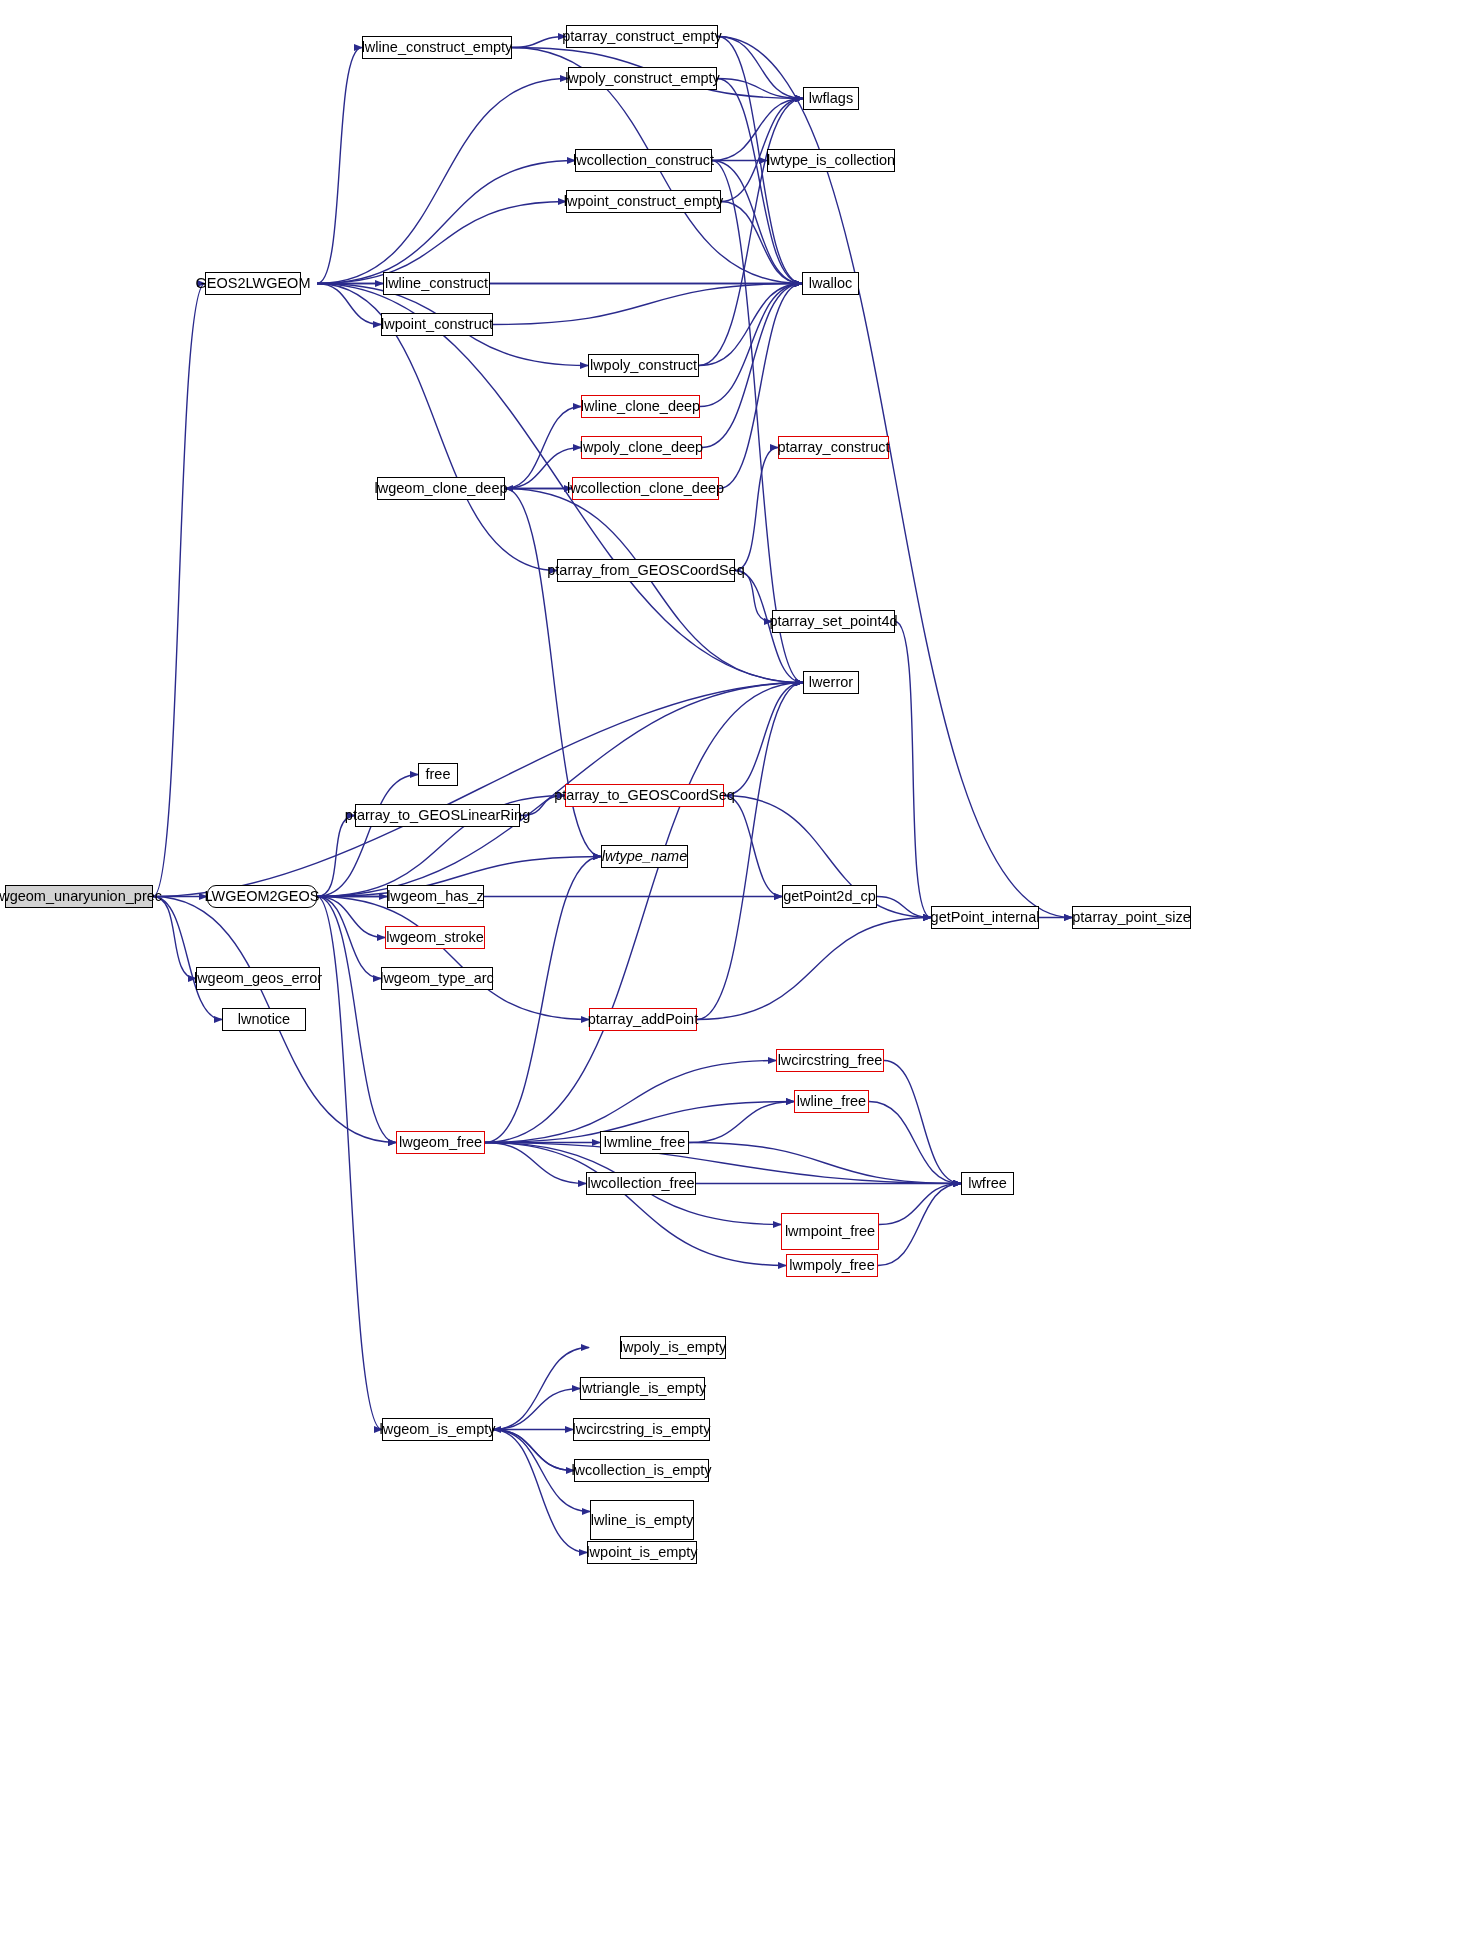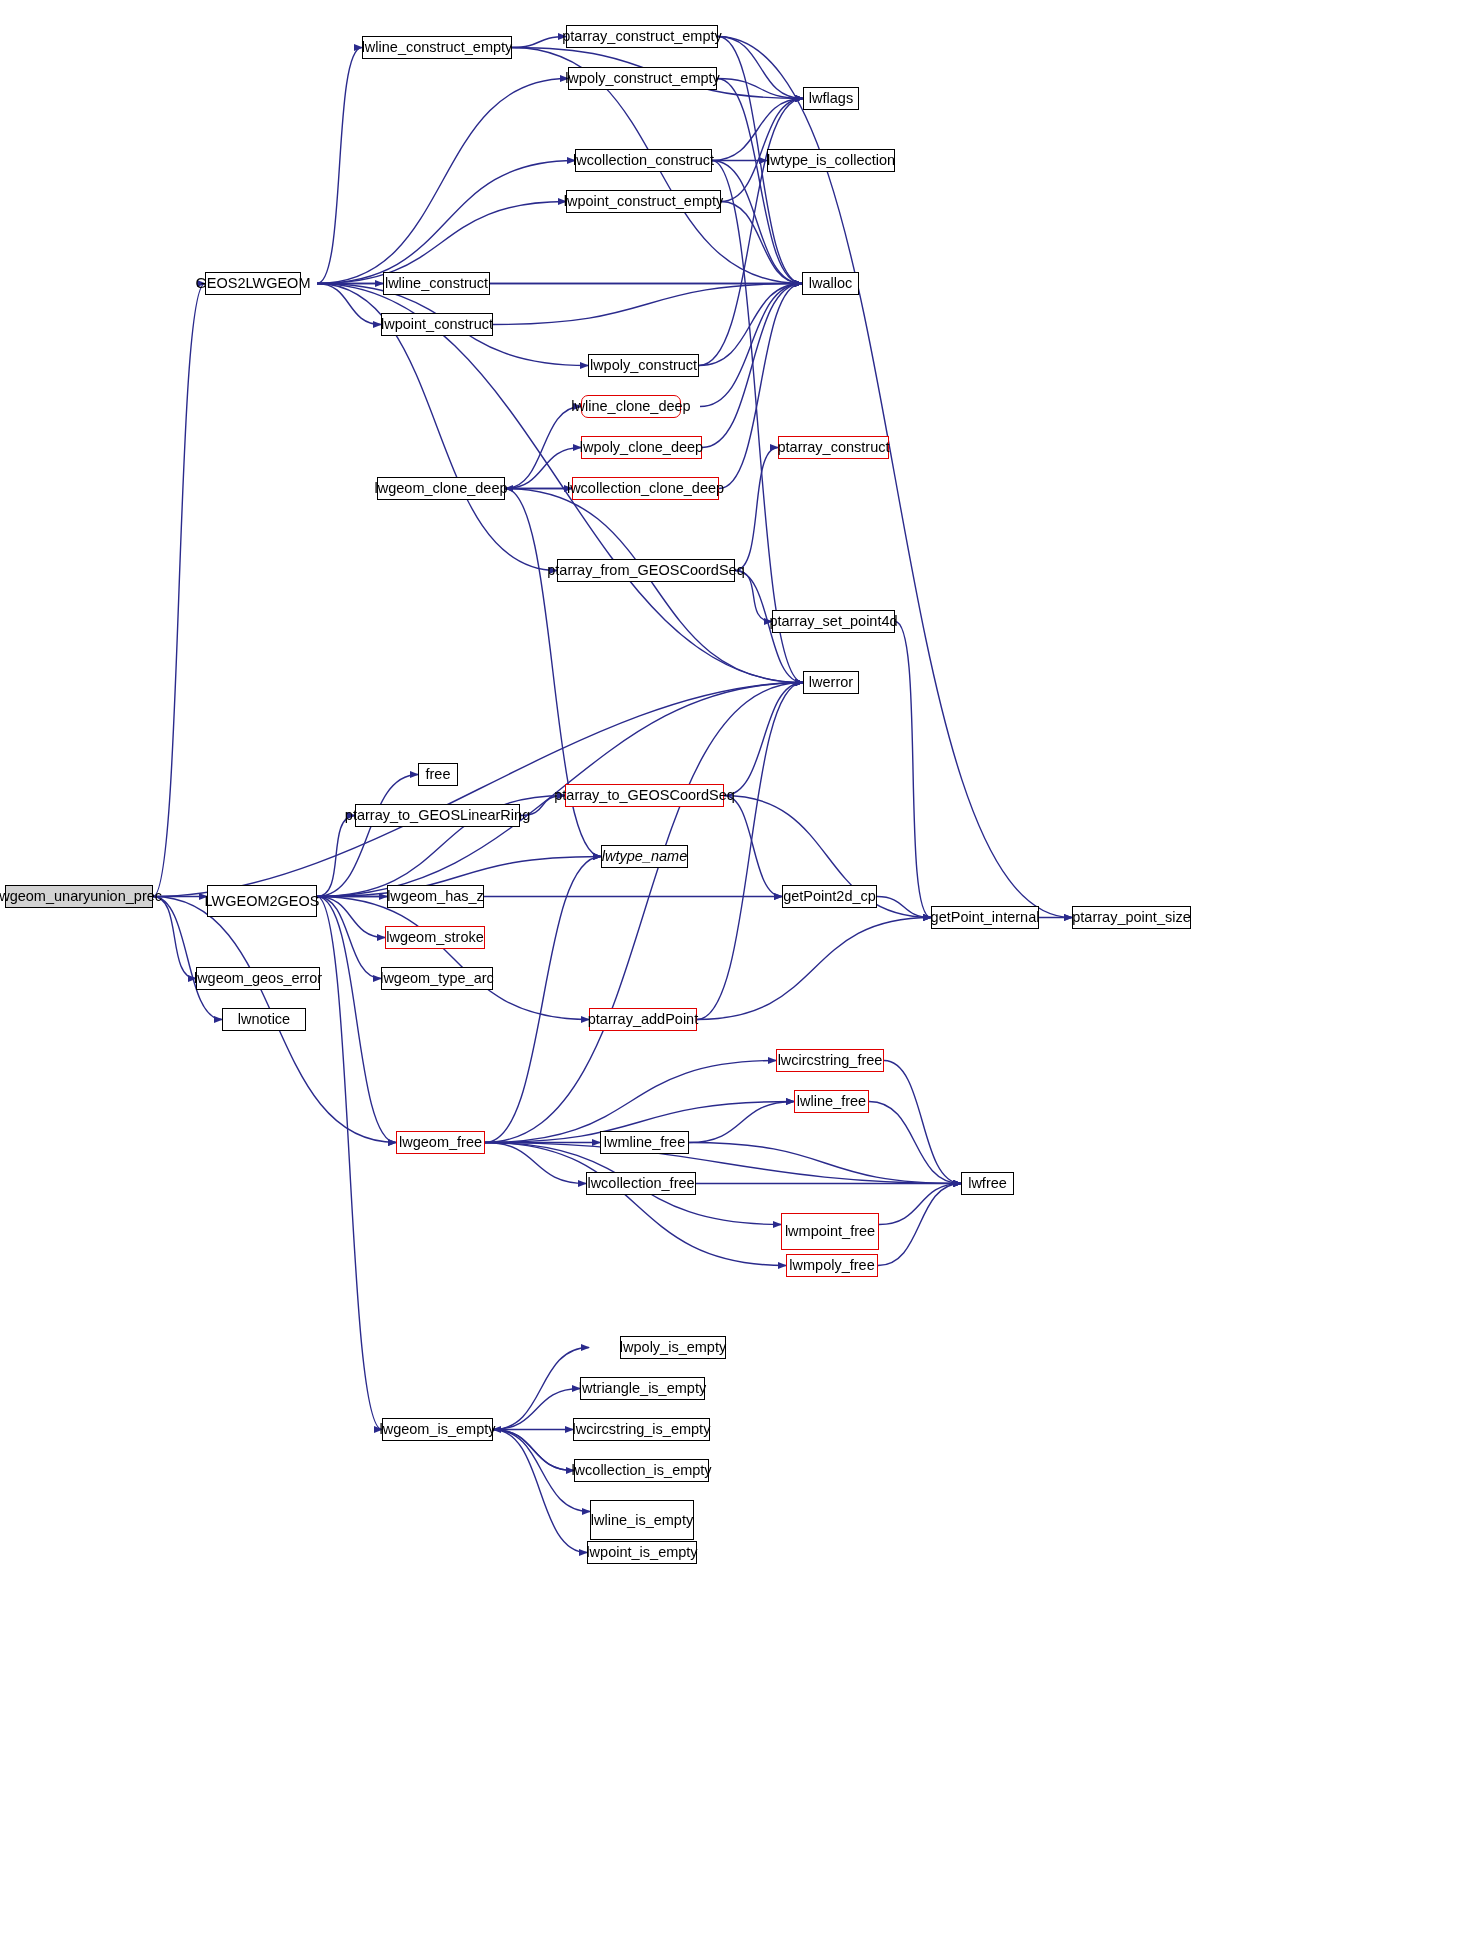--- a/index.html
+++ b/index.html
@@ -143,34 +143,34 @@
         <path d="M493,1429.5 C540.85,1429.5 532.15,1388.5 580,1388.5"></path>
         <path d="M493,1429.5 C537,1429.5 529,1429.5 573,1429.5"></path>
         <path d="M493,1429.5 C537.55,1429.5 529.45,1470.5 574,1470.5"></path>
         <path d="M493,1429.5 C546.35,1429.5 536.65,1511.5 590,1511.5"></path>
         <path d="M493,1429.5 C544.7,1429.5 535.3,1552.5 587,1552.5"></path>
         <path d="M574,1470.5 C529.45,1470.5 537.55,1429.5 493,1429.5"></path>
       </g>
   </svg>
   <div id="node-layer">
       <div class="node root" style="left: 5px; top: 885px; width: 148px; height: 23px;">lwgeom_unaryunion_prec</div>
-      <div class="node" style="left: 207px; top: 885px; width: 110px; height: 32px;">LWGEOM2GEOS</div>
+      <div class="node" style="left: 207px; top: 885px; width: 110px; height: 23px; border-radius: 9px;">LWGEOM2GEOS</div>
       <div class="node" style="left: 205px; top: 272px; width: 96px; height: 23px;">GEOS2LWGEOM</div>
       <div class="node" style="left: 362px; top: 36px; width: 150px; height: 23px;">lwline_construct_empty</div>
       <div class="node" style="left: 566px; top: 25px; width: 152px; height: 23px;">ptarray_construct_empty</div>
       <div class="node" style="left: 568px; top: 67px; width: 149px; height: 23px;">lwpoly_construct_empty</div>
       <div class="node" style="left: 803px; top: 87px; width: 56px; height: 23px;">lwflags</div>
       <div class="node" style="left: 575px; top: 149px; width: 137px; height: 23px;">lwcollection_construct</div>
       <div class="node" style="left: 767px; top: 149px; width: 128px; height: 23px; text-align: right;">lwtype_is_collection</div>
       <div class="node" style="left: 566px; top: 190px; width: 155px; height: 23px;">lwpoint_construct_empty</div>
       <div class="node" style="left: 802px; top: 272px; width: 57px; height: 23px;">lwalloc</div>
       <div class="node" style="left: 383px; top: 272px; width: 107px; height: 23px;">lwline_construct</div>
       <div class="node" style="left: 381px; top: 313px; width: 112px; height: 23px;">lwpoint_construct</div>
       <div class="node" style="left: 588px; top: 354px; width: 111px; height: 23px;">lwpoly_construct</div>
-      <div class="node red" style="left: 581px; top: 395px; width: 100px; height: 23px; border-radius: 7px;">lwline_clone_deep</div>
+      <div class="node red" style="left: 581px; top: 395px; width: 119px; height: 23px;">lwline_clone_deep</div>
       <div class="node red" style="left: 581px; top: 436px; width: 121px; height: 23px;">lwpoly_clone_deep</div>
       <div class="node red" style="left: 778px; top: 436px; width: 111px; height: 23px;">ptarray_construct</div>
       <div class="node" style="left: 377px; top: 477px; width: 128px; height: 23px;">lwgeom_clone_deep</div>
       <div class="node red" style="left: 572px; top: 477px; width: 147px; height: 23px;">lwcollection_clone_deep</div>
       <div class="node" style="left: 557px; top: 559px; width: 178px; height: 23px;">ptarray_from_GEOSCoordSeq</div>
       <div class="node" style="left: 772px; top: 610px; width: 123px; height: 23px;">ptarray_set_point4d</div>
       <div class="node" style="left: 803px; top: 671px; width: 56px; height: 23px;">lwerror</div>
       <div class="node" style="left: 418px; top: 763px; width: 40px; height: 23px;">free</div>
       <div class="node red" style="left: 565px; top: 784px; width: 159px; height: 23px;">ptarray_to_GEOSCoordSeq</div>
       <div class="node" style="left: 355px; top: 804px; width: 165px; height: 23px;">ptarray_to_GEOSLinearRing</div>

